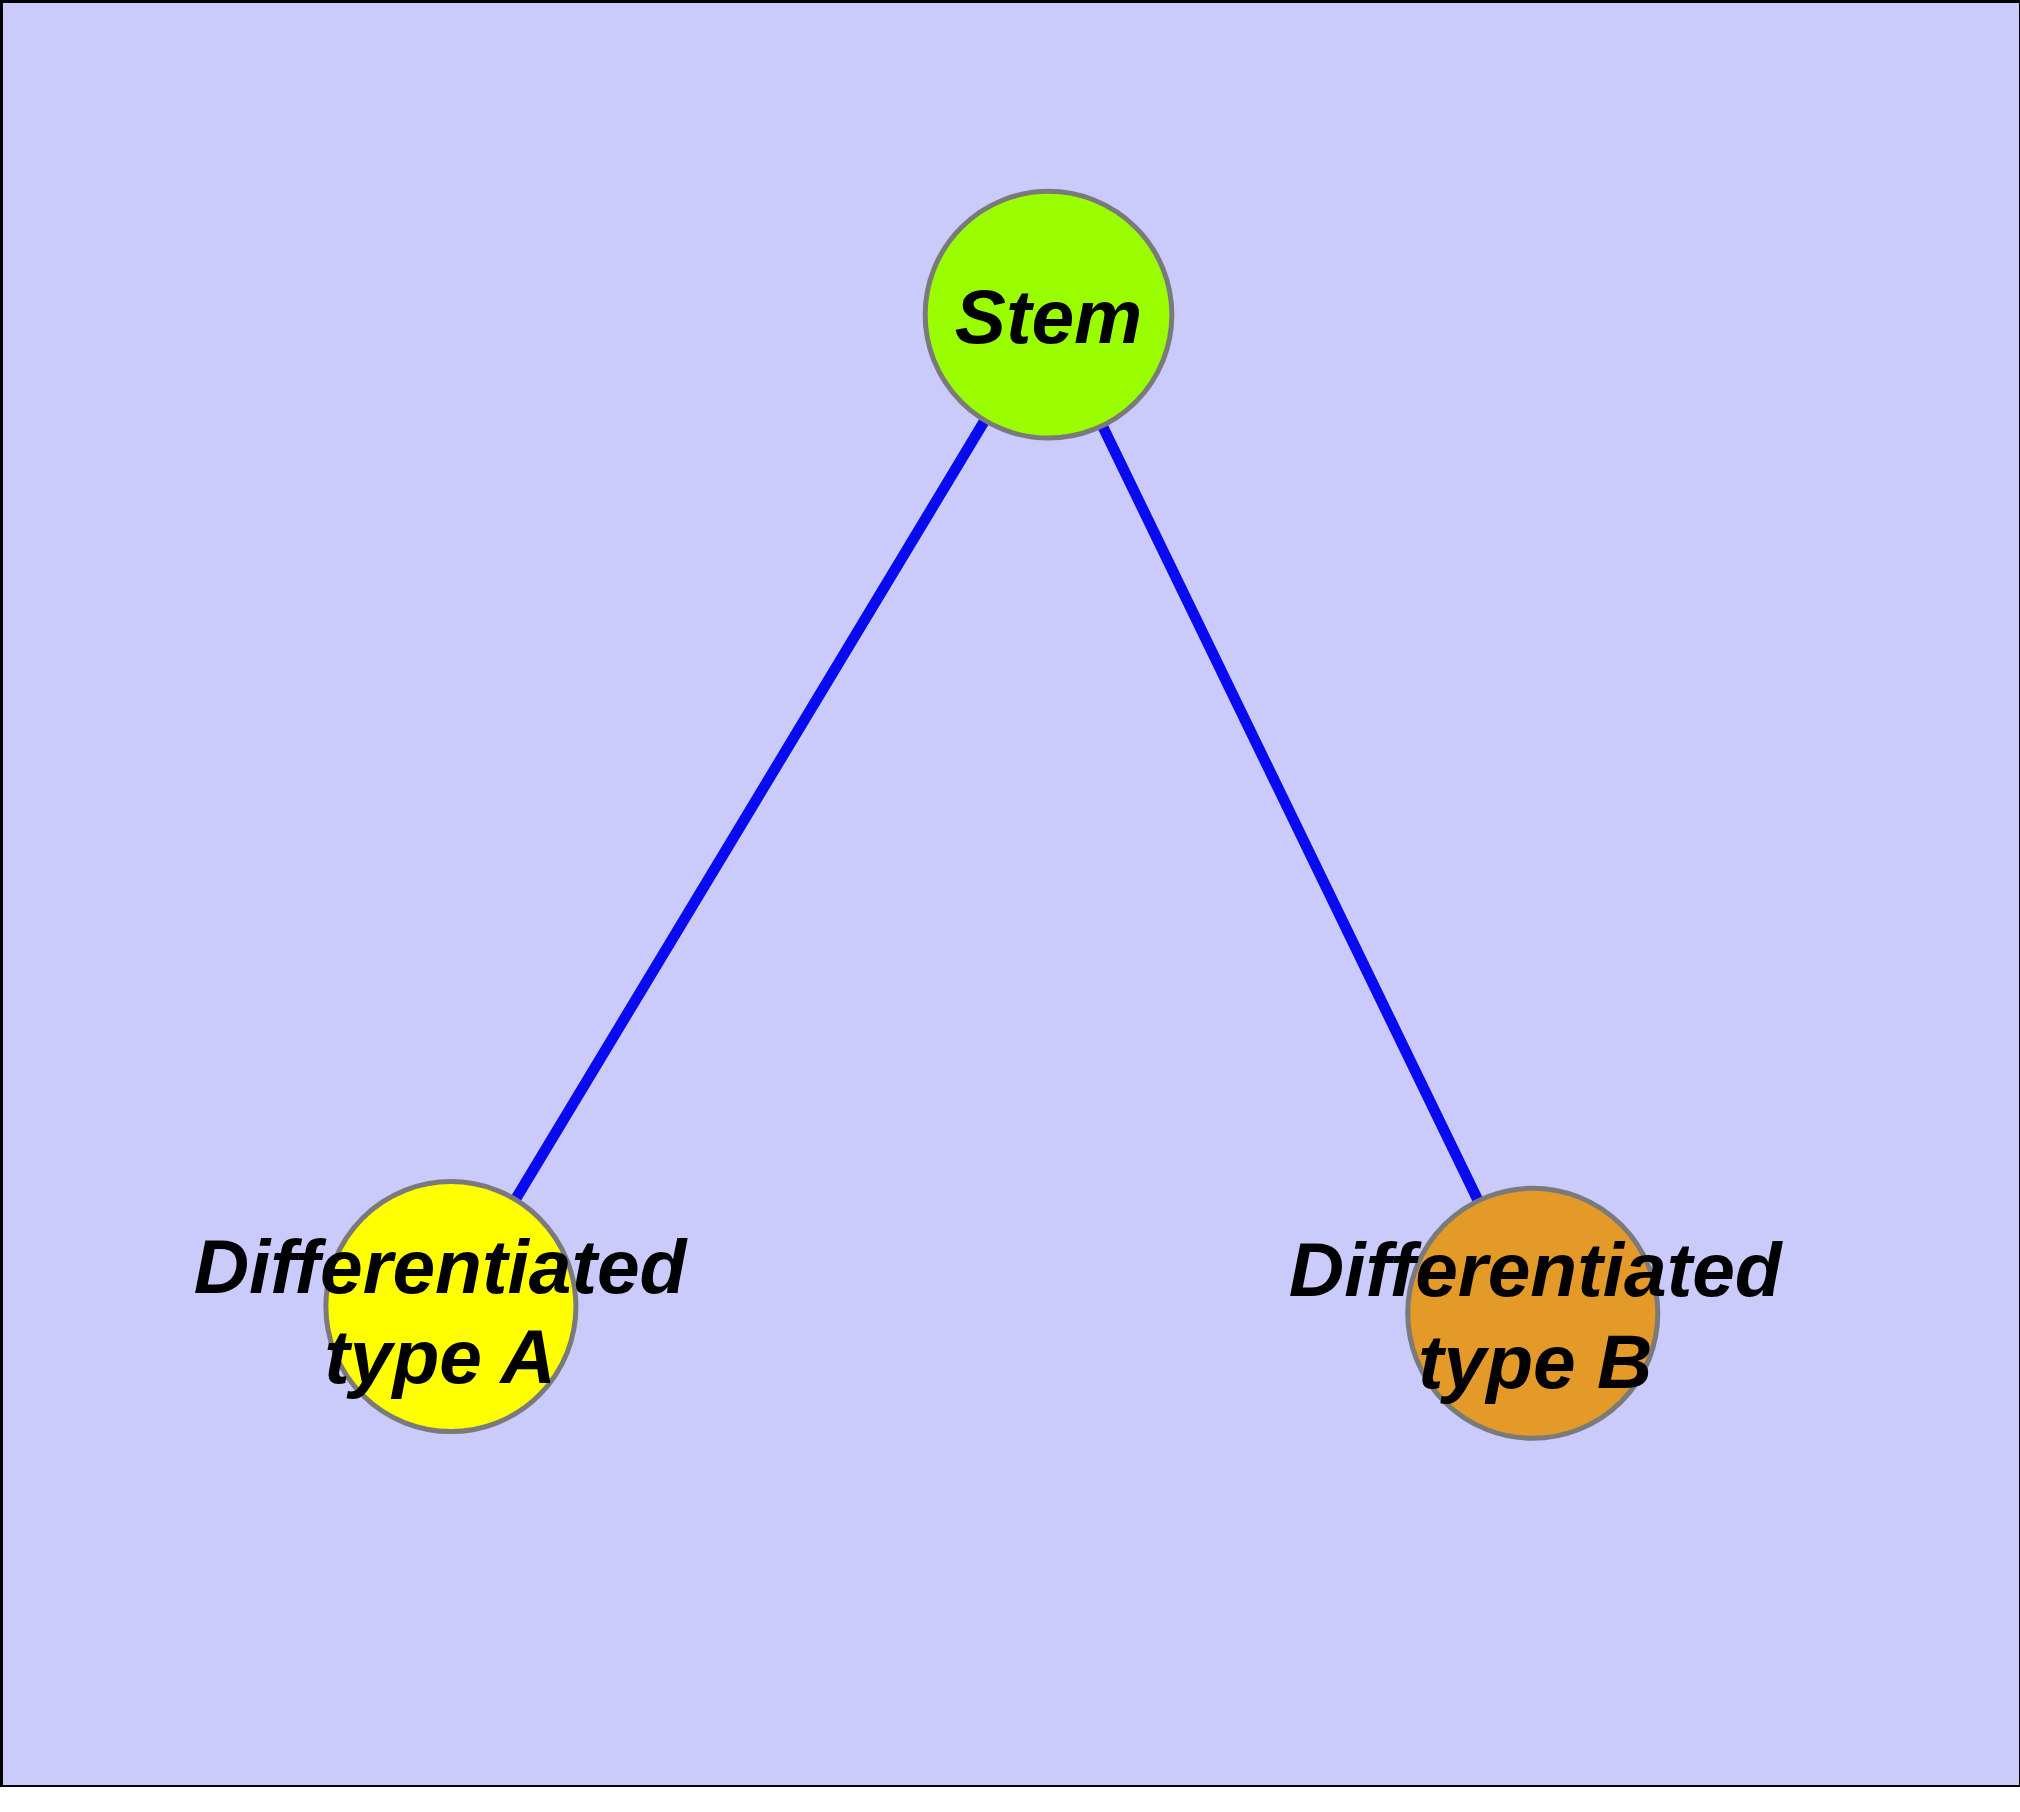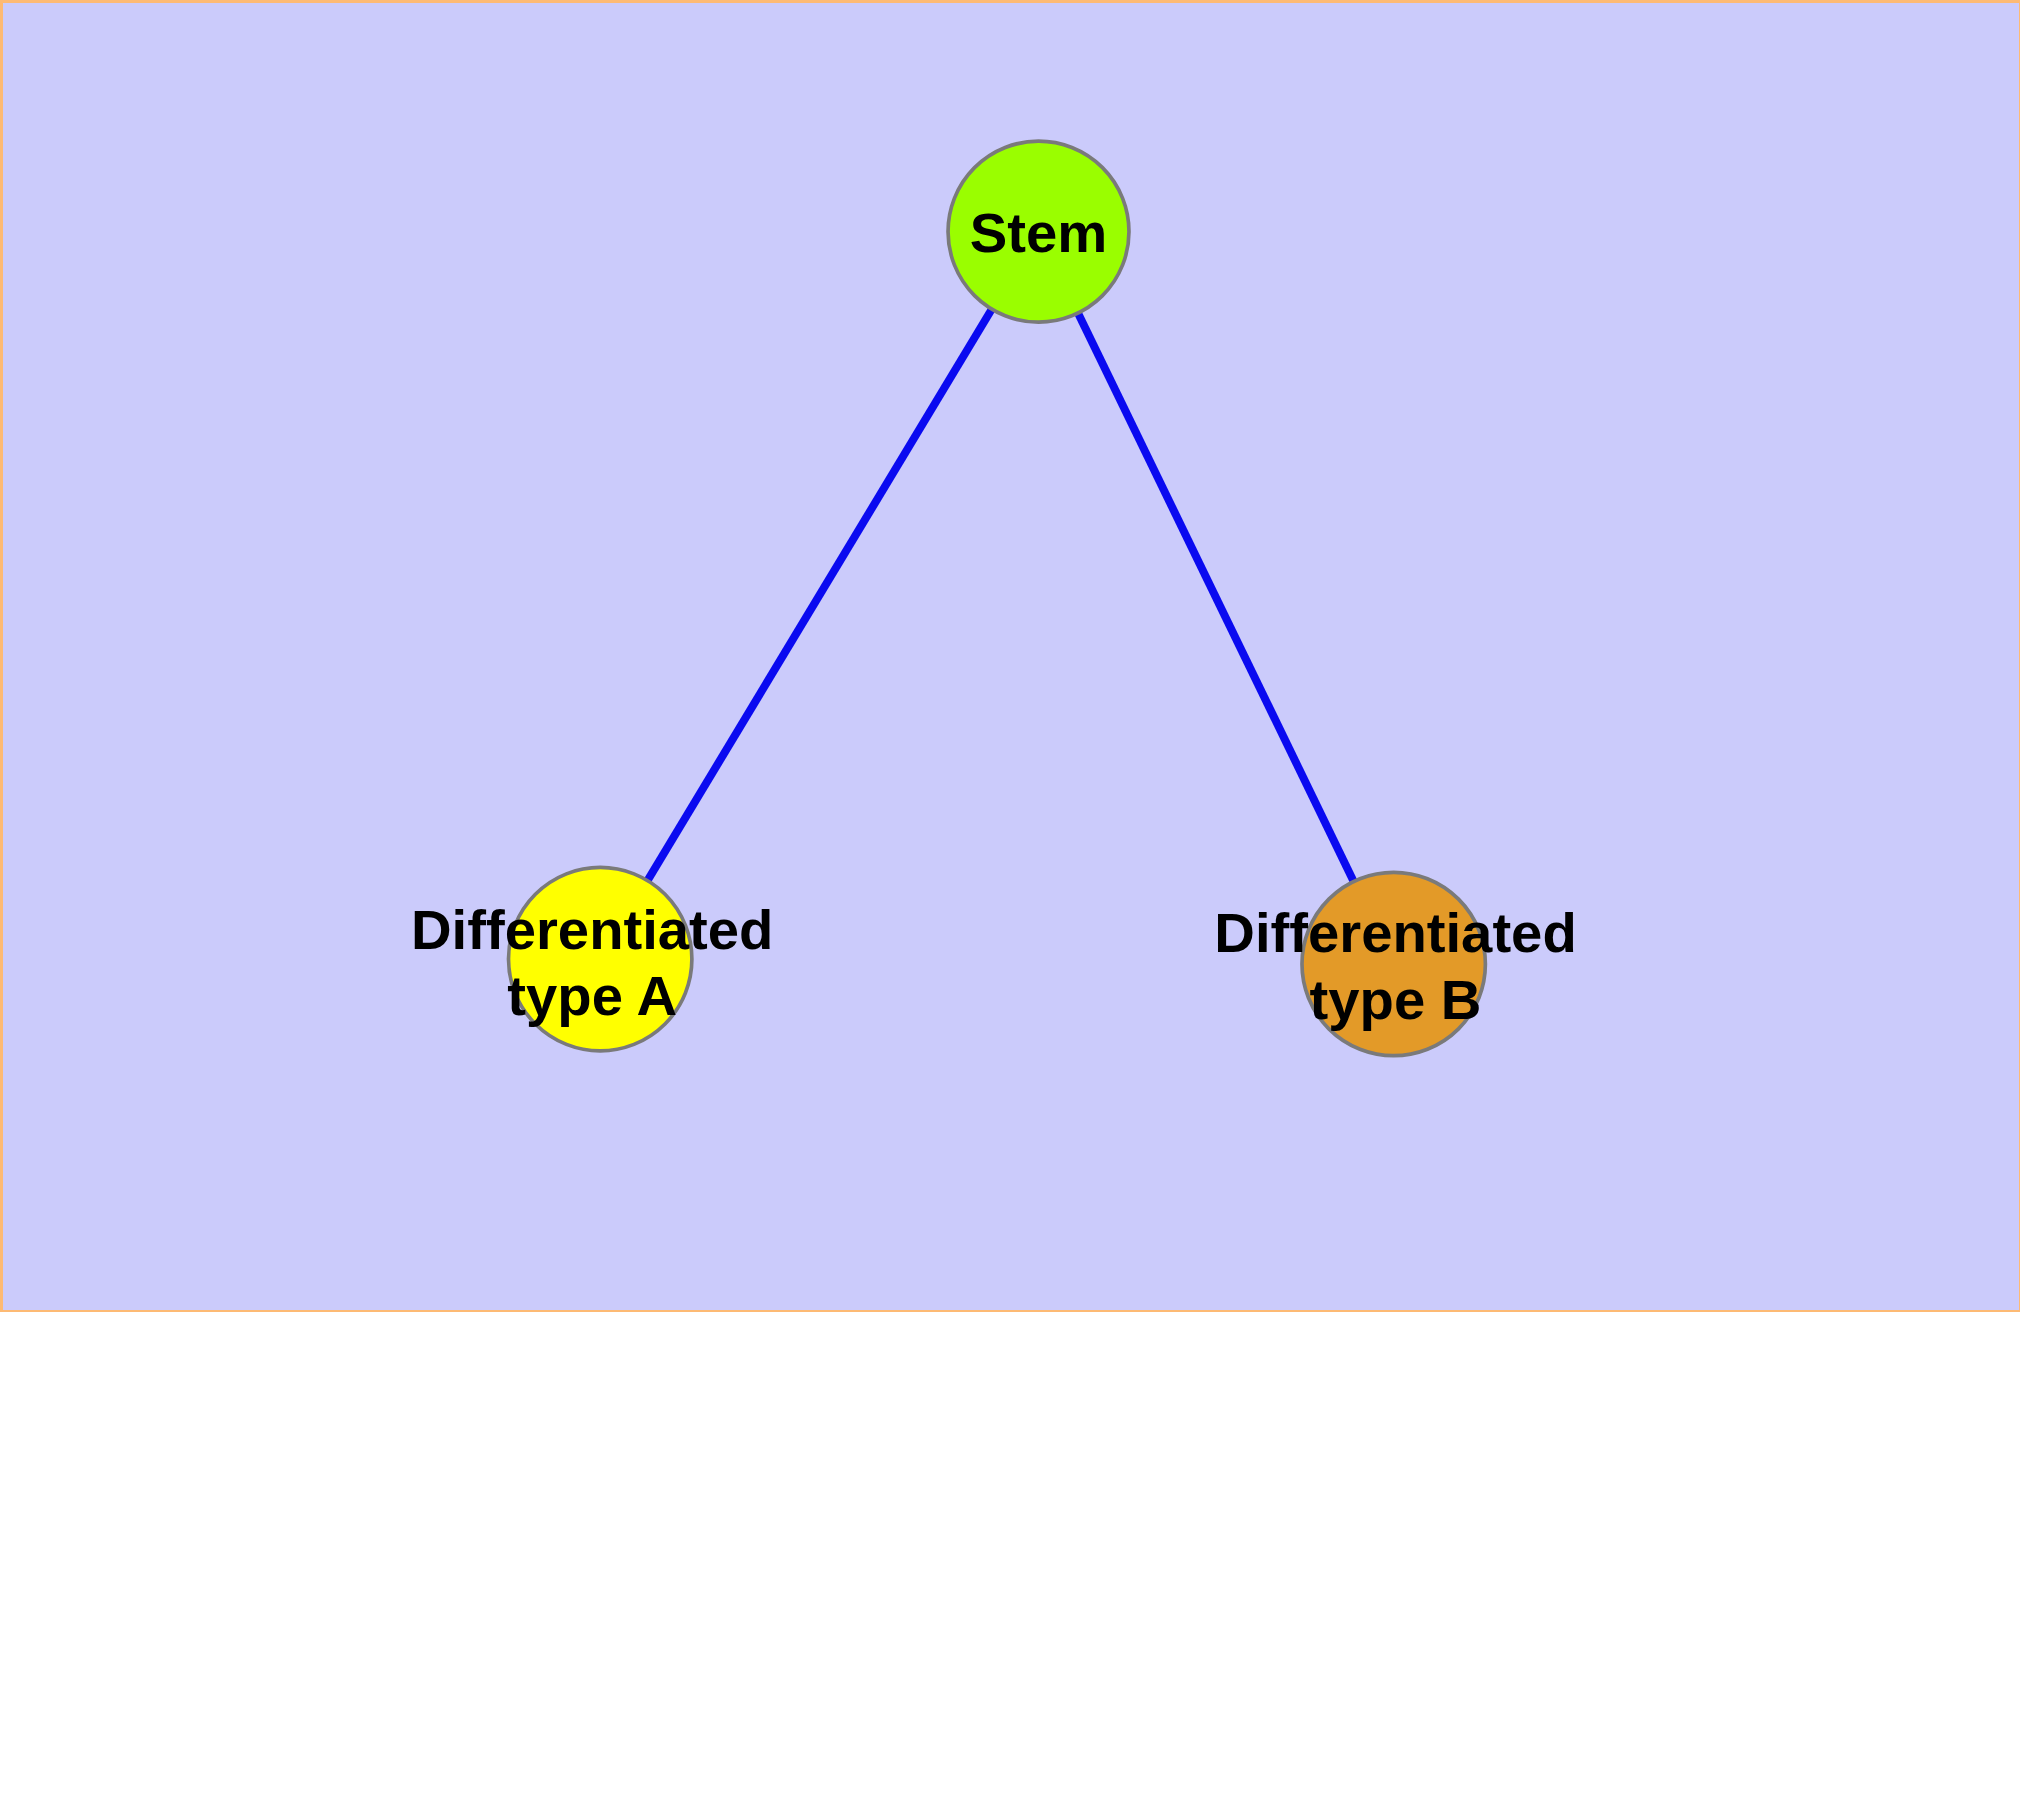--- a/index.html
+++ b/index.html
@@ -3,23 +3,24 @@
 <meta charset="utf-8">
 <style>
   html, body {
     margin: 0;
     padding: 0;
     font-family: "Liberation Sans", "DejaVu Sans", sans-serif;
   }
   .screen {
     position: relative;
     width: 2021px;
-    height: 1312px;
-    background: #fdba74;
+    height: 1787px;
+    background: #000000;
     overflow: hidden;
+    font-style: italic;
   }
   .canvas {
     position: absolute;
     inset: 2.5px;
   }
   .canvas svg {
     display: block;
     width: 100%;
     height: 100%;
   }

